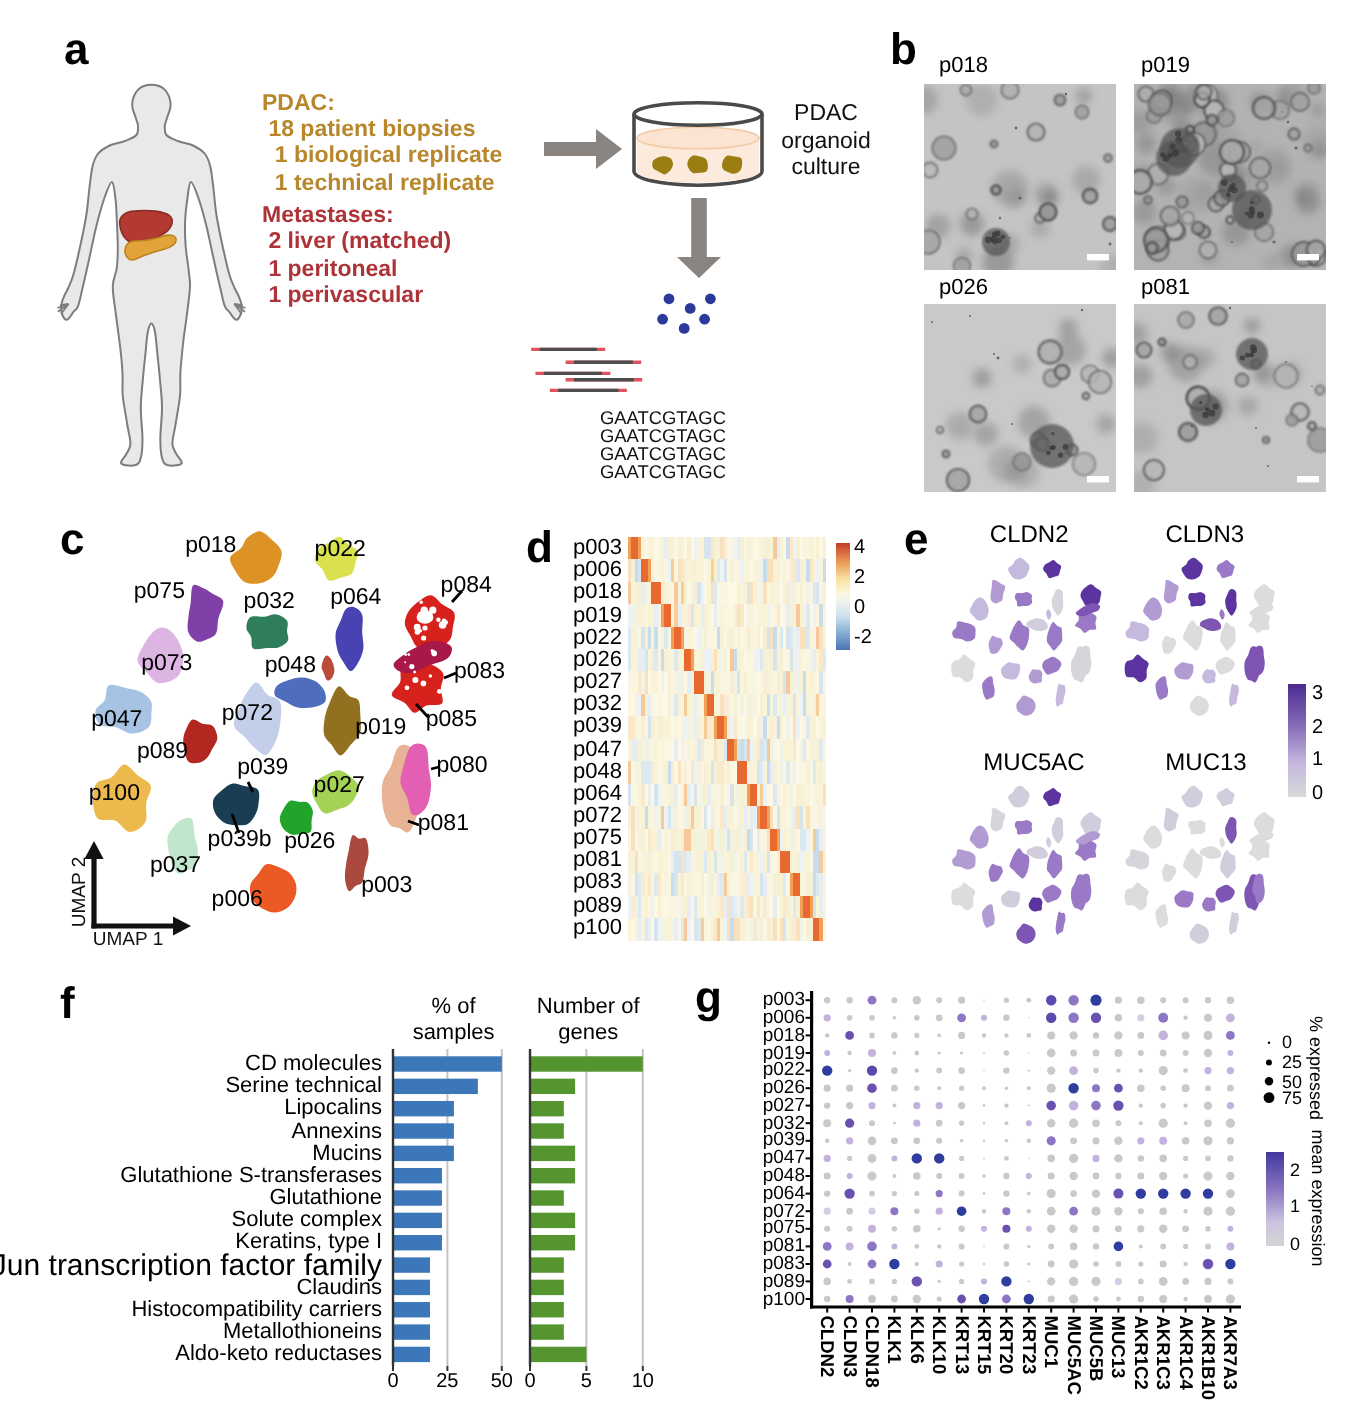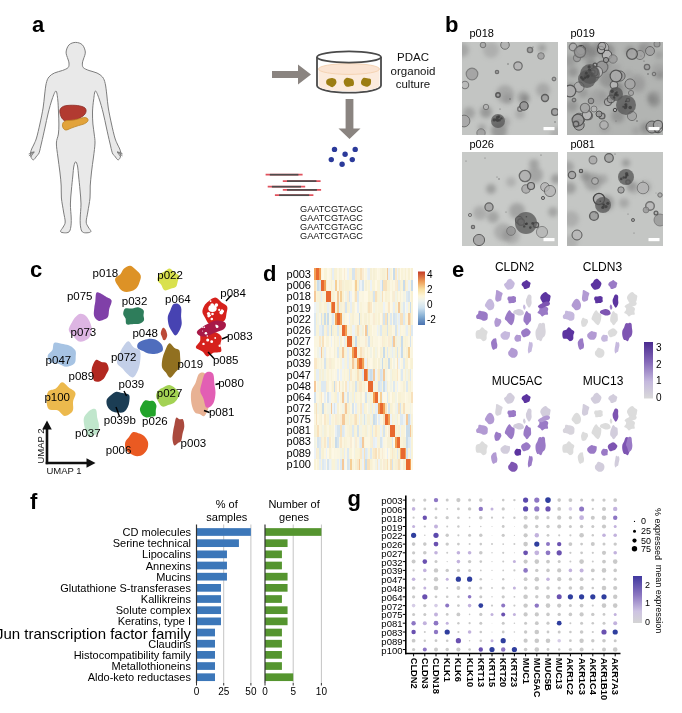--- a/index.html
+++ b/index.html
@@ -46,20 +46,22 @@
 <line x1="269.8" y1="174.7" x2="298.40000000000003" y2="174.7" stroke="#4d4d4d" stroke-width="1.7"></line>
 <line x1="282.8" y1="181.1" x2="320.6" y2="181.1" stroke="#e0525e" stroke-width="1.7"></line>
 <line x1="287.0" y1="181.1" x2="316.40000000000003" y2="181.1" stroke="#4d4d4d" stroke-width="1.7"></line>
 <line x1="267.7" y1="186.7" x2="305.2" y2="186.7" stroke="#e0525e" stroke-width="1.7"></line>
 <line x1="271.9" y1="186.7" x2="301.0" y2="186.7" stroke="#4d4d4d" stroke-width="1.7"></line>
 <line x1="282.8" y1="189.9" x2="321.1" y2="189.9" stroke="#e0525e" stroke-width="1.7"></line>
 <line x1="287.0" y1="189.9" x2="316.90000000000003" y2="189.9" stroke="#4d4d4d" stroke-width="1.7"></line>
 <line x1="274.9" y1="195.2" x2="313.4" y2="195.2" stroke="#e0525e" stroke-width="1.7"></line>
 <line x1="279.09999999999997" y1="195.2" x2="309.2" y2="195.2" stroke="#4d4d4d" stroke-width="1.7"></line>
 </svg>
+<div style="position:absolute;left:131px;top:45.5px;font-size:11.5px;font-weight:bold;color:#b8862b;line-height:13.4px;white-space:nowrap">PDAC:<br>&nbsp;18 patient biopsies<br>&nbsp;&nbsp;1 biological replicate<br>&nbsp;&nbsp;1 technical replicate</div>
+<div style="position:absolute;left:131px;top:102px;font-size:11.5px;font-weight:bold;color:#ae3339;line-height:13.4px;white-space:nowrap">Metastases:<br>&nbsp;2 liver (matched)<br>&nbsp;1 peritoneal<br>&nbsp;1 perivascular</div>
 <div style="position:absolute;left:413px;top:51px;font-size:11.5px;color:#111;line-height:13.5px;text-align:center;transform:translateX(-50%);white-space:nowrap">PDAC<br>organoid<br>culture</div>
 <div style="position:absolute;left:300px;top:205px;font-size:9.2px;color:#111;line-height:9px;white-space:nowrap">GAATCGTAGC<br>GAATCGTAGC<br>GAATCGTAGC<br>GAATCGTAGC</div>
 <div style="position:absolute;left:469.5px;top:27px;font-size:11px;color:#000">p018</div>
 <div style="position:absolute;left:570.5px;top:27px;font-size:11px;color:#000">p019</div>
 <div style="position:absolute;left:469.5px;top:138px;font-size:11px;color:#000">p026</div>
 <div style="position:absolute;left:570.5px;top:138px;font-size:11px;color:#000">p081</div>
 <svg style="position:absolute;left:462px;top:41.5px" width="96" height="93" viewBox="0 0 96 93">
       <defs>
         <filter id="bl11" x="-40%" y="-40%" width="180%" height="180%">
           <feGaussianBlur stdDeviation="2.2"></feGaussianBlur>
@@ -1781,26 +1783,26 @@
 <line x1="265" y1="683" x2="265" y2="685.5" stroke="#333" stroke-width="1"></line>
 <line x1="293.2" y1="683" x2="293.2" y2="685.5" stroke="#333" stroke-width="1"></line>
 <line x1="321.4" y1="683" x2="321.4" y2="685.5" stroke="#333" stroke-width="1"></line>
 </svg>
 <div style="position:absolute;left:191px;top:532.0px;transform:translate(-100%,-50%);font-size:11px;color:#000;white-space:nowrap">CD molecules</div>
 <div style="position:absolute;left:191px;top:543.2px;transform:translate(-100%,-50%);font-size:11px;color:#000;white-space:nowrap">Serine technical</div>
 <div style="position:absolute;left:191px;top:554.3px;transform:translate(-100%,-50%);font-size:11px;color:#000;white-space:nowrap">Lipocalins</div>
 <div style="position:absolute;left:191px;top:565.5px;transform:translate(-100%,-50%);font-size:11px;color:#000;white-space:nowrap">Annexins</div>
 <div style="position:absolute;left:191px;top:576.7px;transform:translate(-100%,-50%);font-size:11px;color:#000;white-space:nowrap">Mucins</div>
 <div style="position:absolute;left:191px;top:587.9px;transform:translate(-100%,-50%);font-size:11px;color:#000;white-space:nowrap">Glutathione S-transferases</div>
-<div style="position:absolute;left:191px;top:599.0px;transform:translate(-100%,-50%);font-size:11px;color:#000;white-space:nowrap">Kallikreins</div>
+<div style="position:absolute;left:191px;top:599.0px;transform:translate(-100%,-50%);font-size:11px;color:#000;white-space:nowrap">Glutathione</div>
 <div style="position:absolute;left:191px;top:610.2px;transform:translate(-100%,-50%);font-size:11px;color:#000;white-space:nowrap">Solute complex</div>
 <div style="position:absolute;left:191px;top:621.4px;transform:translate(-100%,-50%);font-size:11px;color:#000;white-space:nowrap">Keratins, type I</div>
 <div style="position:absolute;left:191px;top:632.5px;transform:translate(-100%,-50%);font-size:15px;color:#000;white-space:nowrap">Jun transcription factor family</div>
 <div style="position:absolute;left:191px;top:643.7px;transform:translate(-100%,-50%);font-size:11px;color:#000;white-space:nowrap">Claudins</div>
-<div style="position:absolute;left:191px;top:654.9px;transform:translate(-100%,-50%);font-size:11px;color:#000;white-space:nowrap">Histocompatibility family</div>
+<div style="position:absolute;left:191px;top:654.9px;transform:translate(-100%,-50%);font-size:11px;color:#000;white-space:nowrap">Histocompatibility carriers</div>
 <div style="position:absolute;left:191px;top:666.0px;transform:translate(-100%,-50%);font-size:11px;color:#000;white-space:nowrap">Metallothioneins</div>
 <div style="position:absolute;left:191px;top:677.2px;transform:translate(-100%,-50%);font-size:11px;color:#000;white-space:nowrap">Aldo-keto reductases</div>
 <div style="position:absolute;left:196.5px;top:691px;transform:translate(-50%,-50%);font-size:10px;color:#000">0</div>
 <div style="position:absolute;left:223.7px;top:691px;transform:translate(-50%,-50%);font-size:10px;color:#000">25</div>
 <div style="position:absolute;left:250.9px;top:691px;transform:translate(-50%,-50%);font-size:10px;color:#000">50</div>
 <div style="position:absolute;left:265px;top:691px;transform:translate(-50%,-50%);font-size:10px;color:#000">0</div>
 <div style="position:absolute;left:293.2px;top:691px;transform:translate(-50%,-50%);font-size:10px;color:#000">5</div>
 <div style="position:absolute;left:321.4px;top:691px;transform:translate(-50%,-50%);font-size:10px;color:#000">10</div>
 <svg style="position:absolute;left:0;top:0" width="682" height="713" viewBox="0 0 682 713">
 <circle cx="413.6" cy="500.1" r="1.6" fill="#c9c9c9"></circle>

